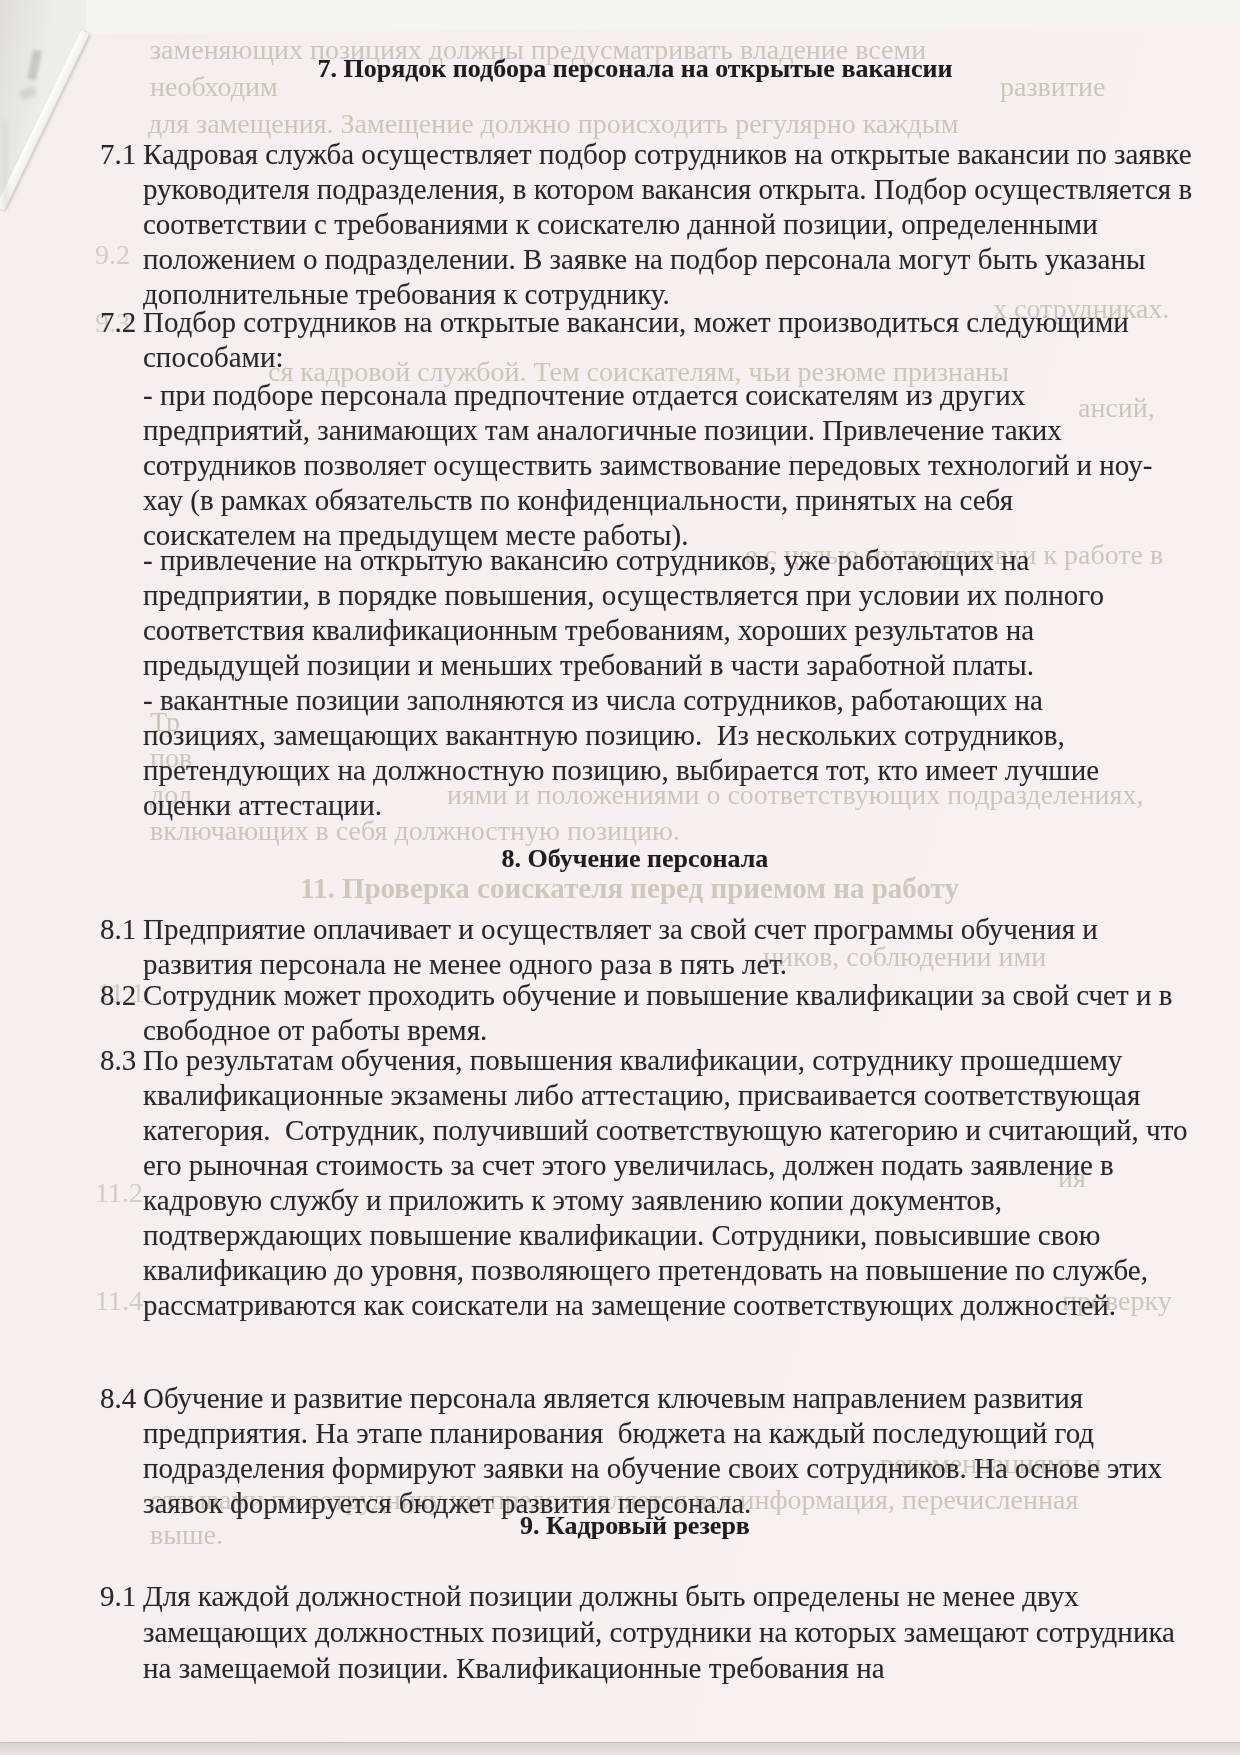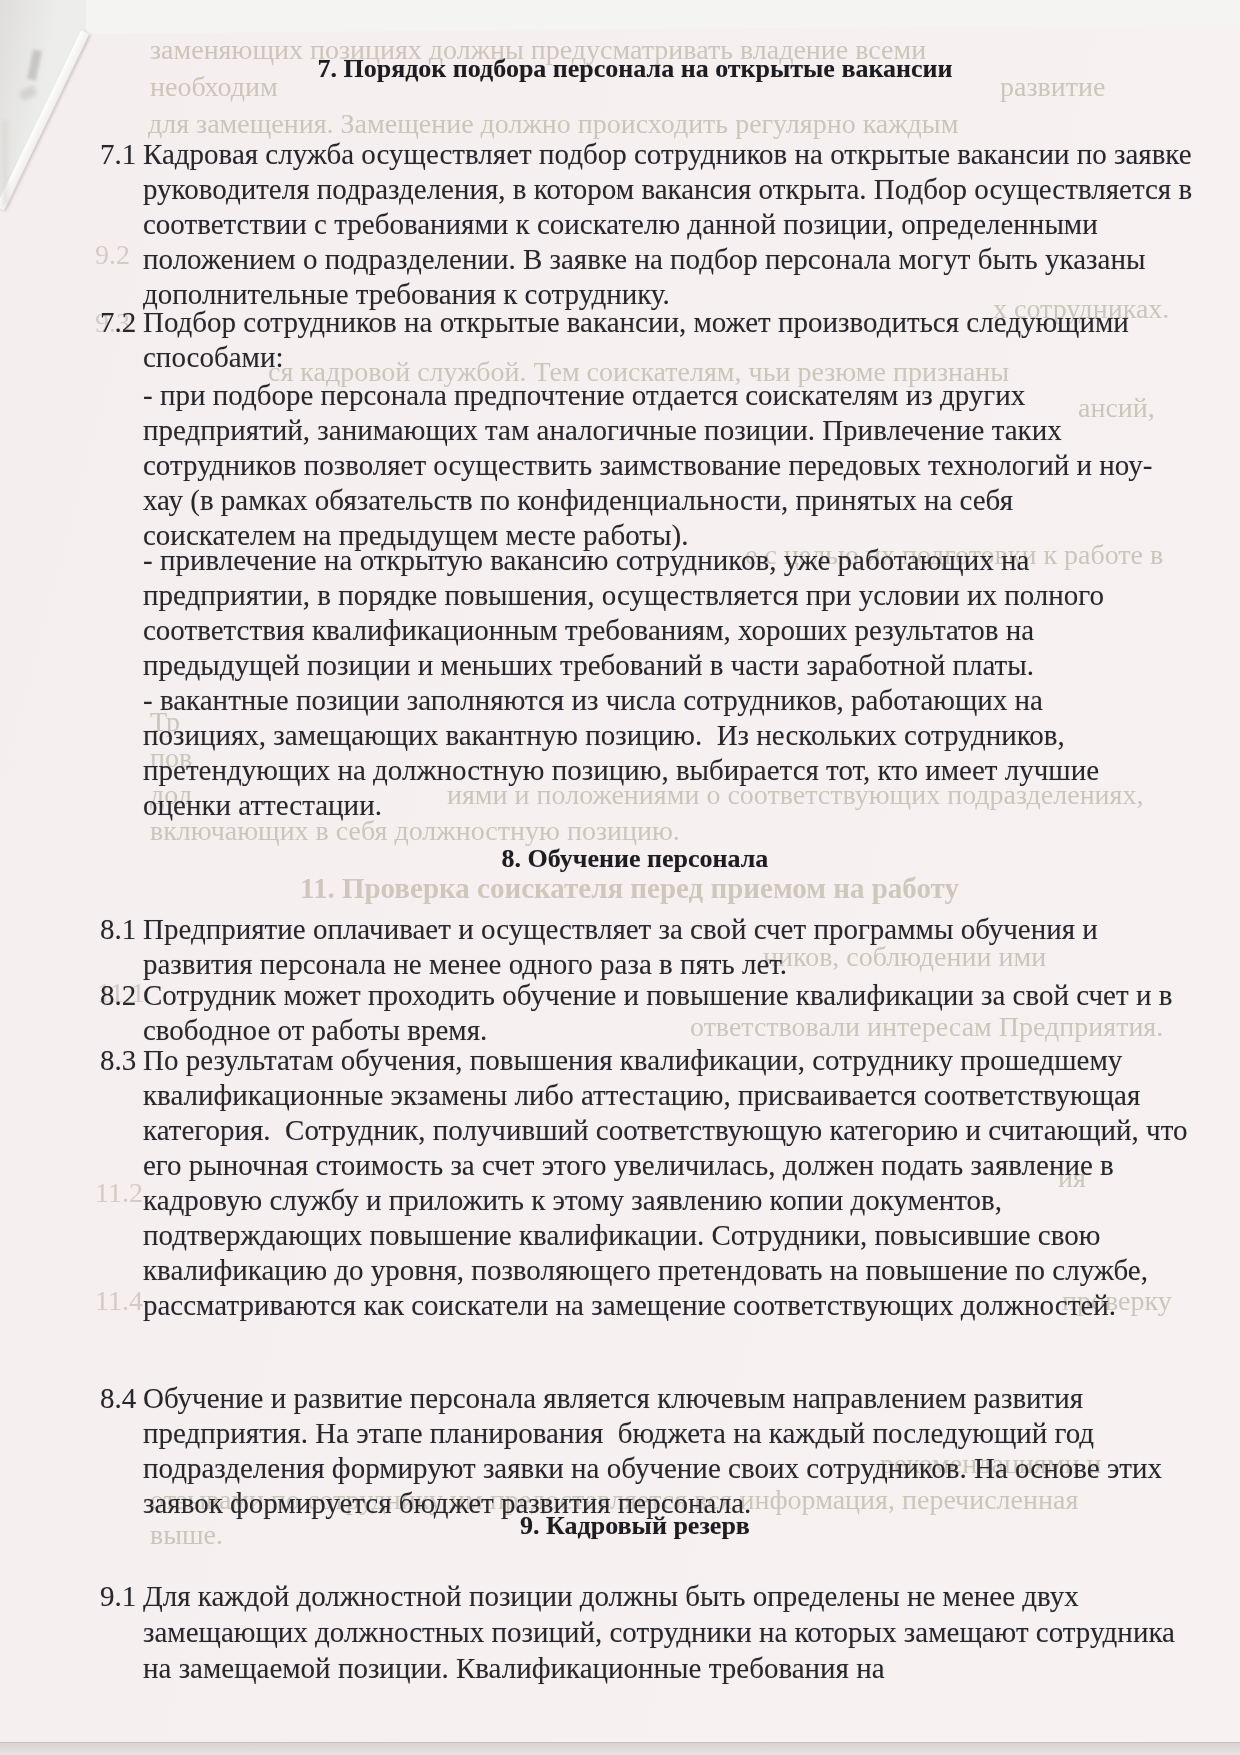--- a/index.html
+++ b/index.html
@@ -83,21 +83,20 @@
   <span class="bleed" style="left:1078px;top:392px">ансий,</span>
   <span class="bleed" style="left:745px;top:539px">е с целью их подготовки к работе в</span>
   <span class="bleed" style="left:150px;top:706px">Тр</span>
   <span class="bleed" style="left:150px;top:742px">пов</span>
   <span class="bleed" style="left:150px;top:779px">дол</span>
   <span class="bleed" style="left:447px;top:779px">иями и положениями о соответствующих подразделениях,</span>
   <span class="bleed" style="left:150px;top:815px">включающих в себя должностную позицию.</span>
   <span class="bleed bold" style="left:300px;top:872px">11. Проверка соискателя перед приемом на работу</span>
   <span class="bleed margin-num" style="left:97px;top:940px">11.1</span>
   <span class="bleed" style="left:763px;top:941px">ников, соблюдении ими</span>
-  <span class="bleed" style="left:690px;top:1011px">ответствовали интересам Предприятия.</span>
   <span class="bleed margin-num" style="left:95px;top:1140px">11.2</span>
   <span class="bleed margin-num" style="left:95px;top:1248px">11.4</span>
   <span class="bleed" style="left:1058px;top:1162px">ия</span>
   <span class="bleed" style="left:1062px;top:1285px">проверку</span>
   <span class="bleed" style="left:880px;top:1448px">рекомендациями и</span>
   <span class="bleed" style="left:150px;top:1484px">отзывами по сотруднику им предоставляется вся информация, перечисленная</span>
   <span class="bleed" style="left:150px;top:1519px">выше.</span>
 
   <div class="heading" style="top:54px">7. Порядок подбора персонала на открытые вакансии</div>
 

